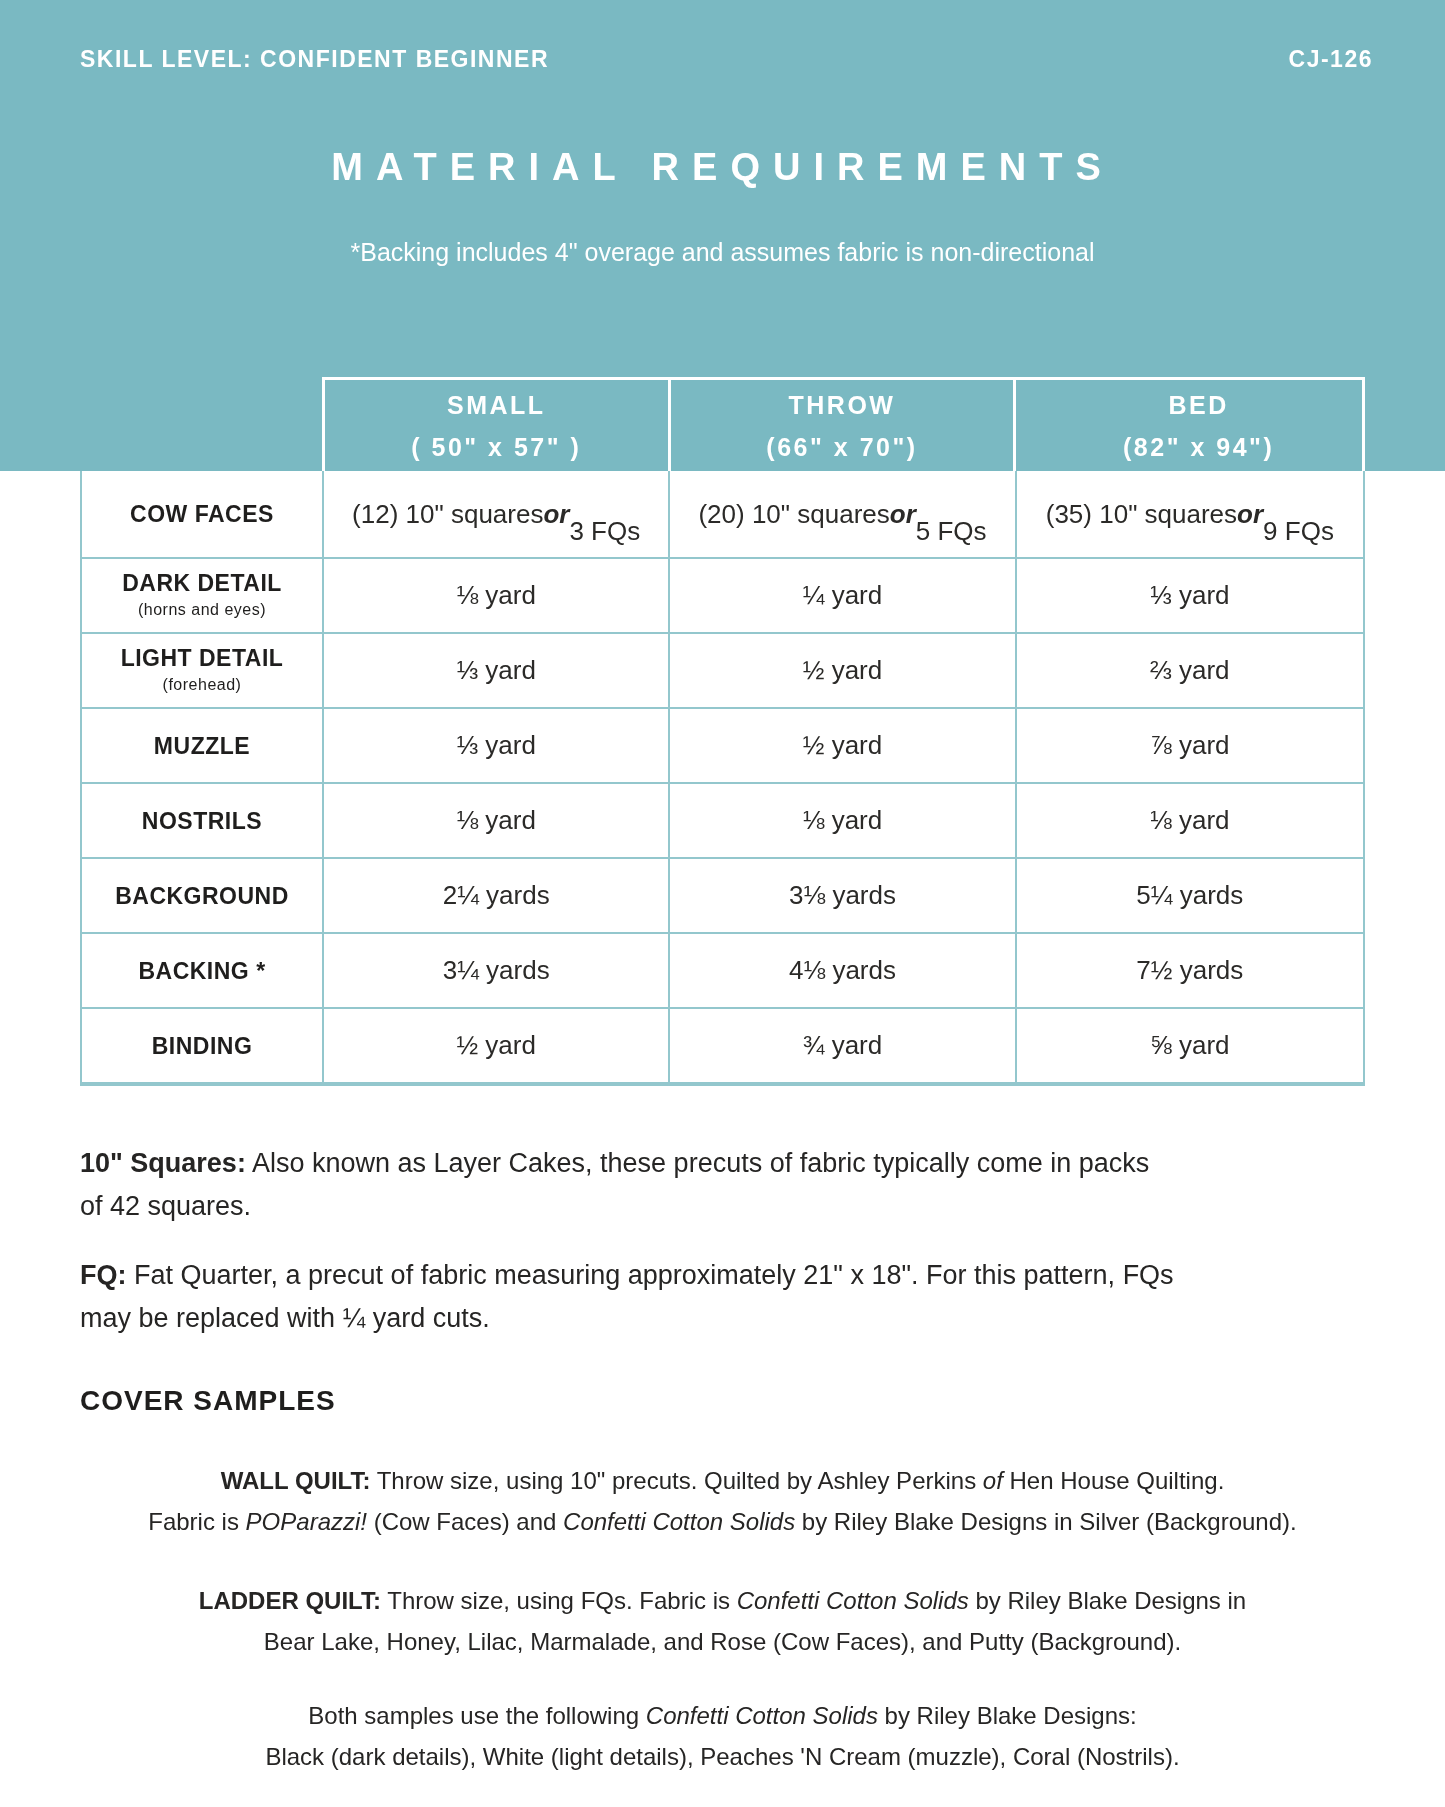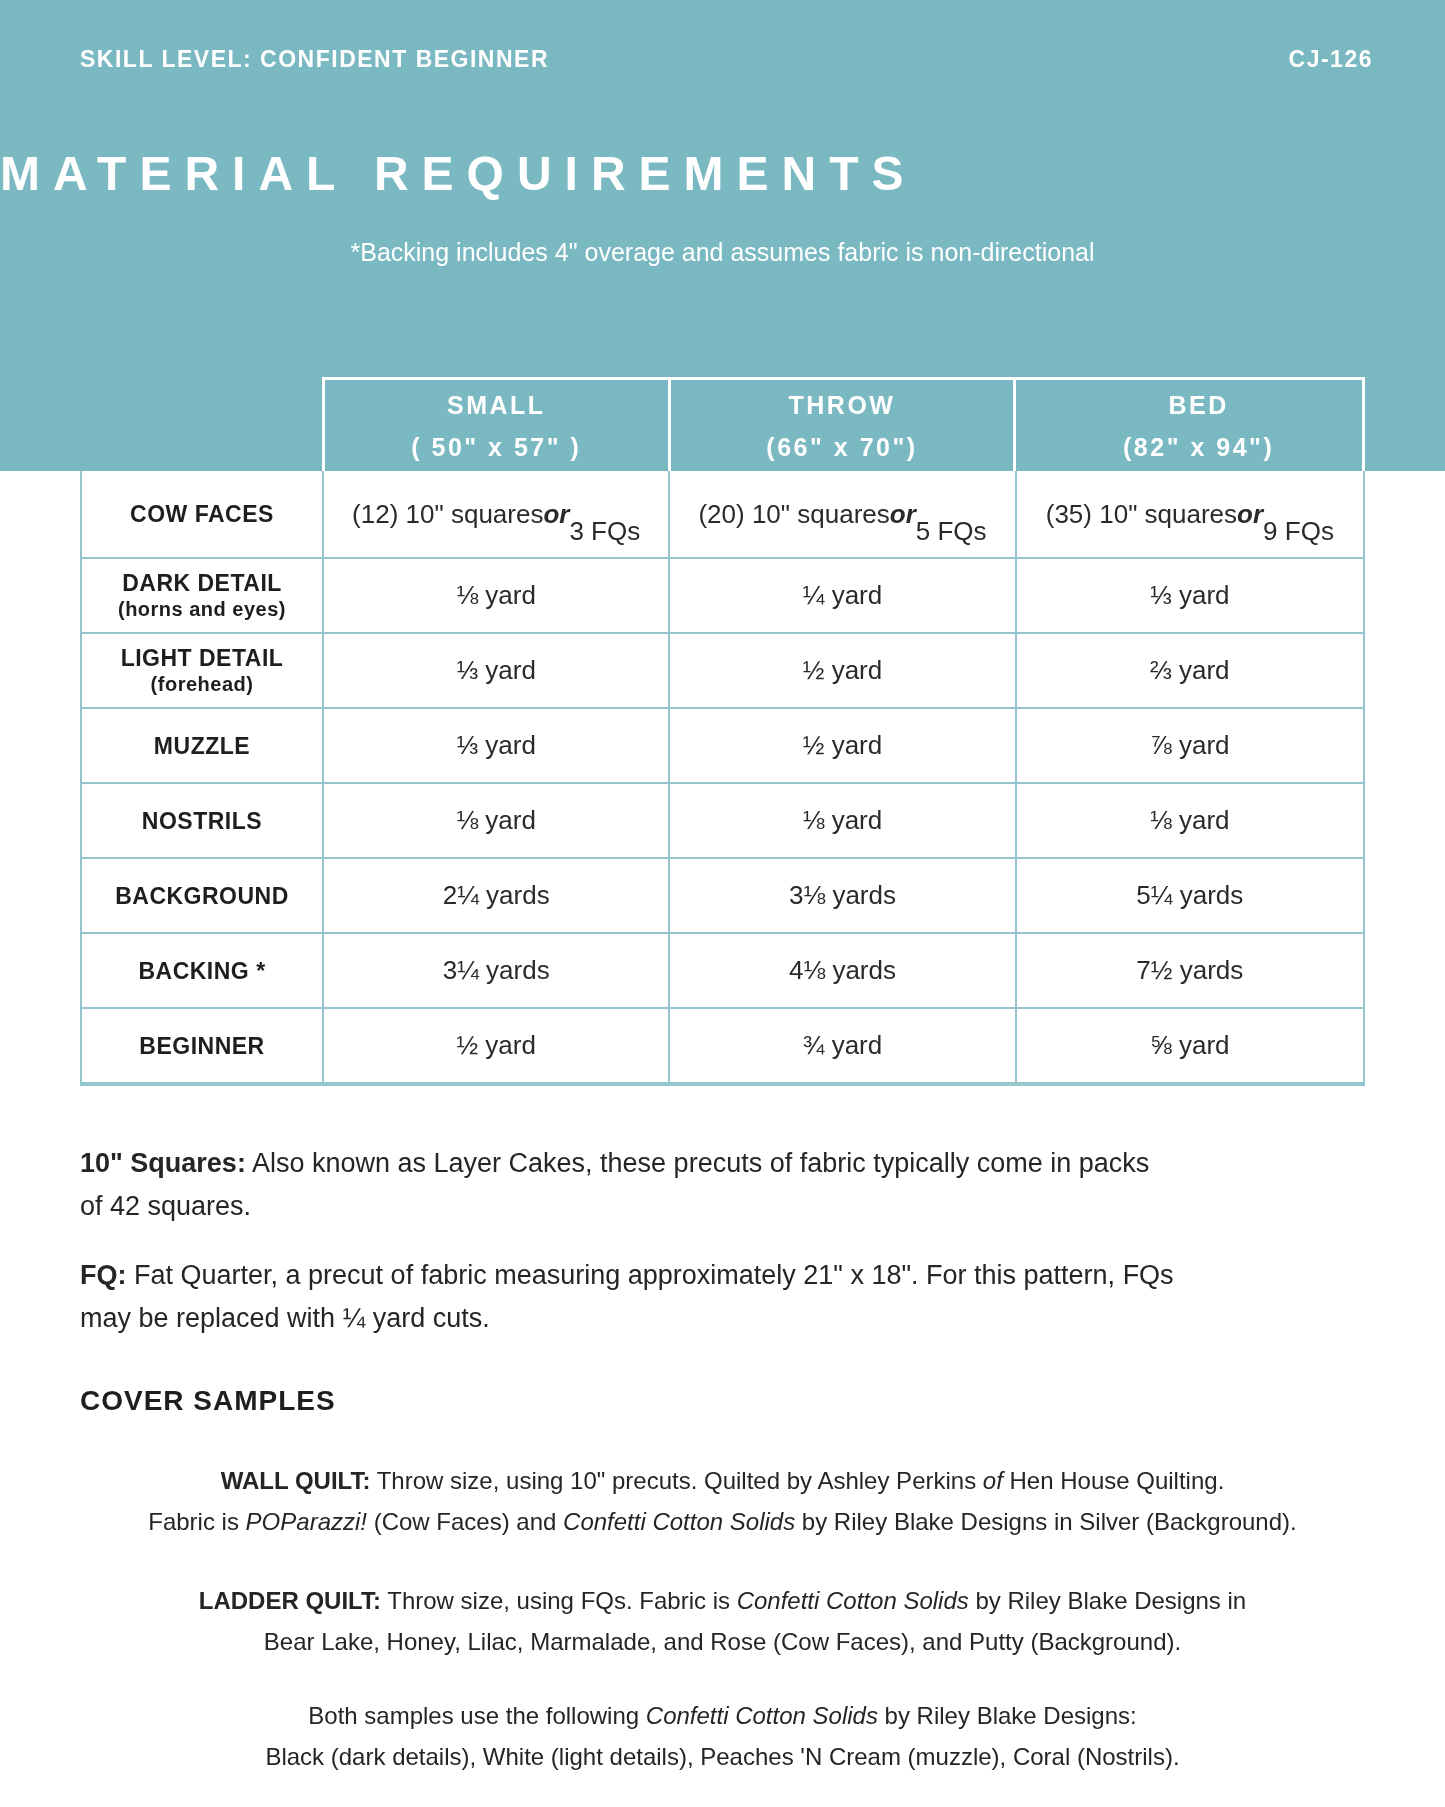--- a/index.html
+++ b/index.html
@@ -4,22 +4,22 @@
 <style>
   * { margin:0; padding:0; box-sizing:border-box; }
   html,body { background:#ffffff; }
   body { font-family:"Liberation Sans","DejaVu Sans",sans-serif; color:#2b2a28; }
   .page { position:relative; width:1445px; height:1807px; background:#ffffff; overflow:hidden; }
 
   
   .hero { position:absolute; top:0; left:0; width:1445px; height:471px; background:#7ab9c2; color:#ffffff; }
   .hero-skill { position:absolute; top:46px; left:80px; font-size:23px; font-weight:700; letter-spacing:1.5px; }
   .hero-code  { position:absolute; top:46px; right:72px; font-size:23px; font-weight:700; letter-spacing:1.5px; }
-  .hero-title { position:absolute; top:146px; left:0; width:100%; 
-                font-size:48px; font-weight:700; letter-spacing:13px; }
+  .hero-title { position:absolute; top:146px; left:0; width:100%; text-align:center;
+                font-size:38px; font-weight:700; letter-spacing:13px; }
   .hero-note  { position:absolute; top:238px; left:0; width:100%; text-align:center;
                 font-size:25px; font-weight:400; }
 
   
   .header-row { position:absolute; left:322px; top:377px; width:1043px; height:94px;
                 display:grid; grid-template-columns:1fr 1fr 1fr;
                 border:3px solid #ffffff; border-bottom:none; }
   .header-cell { display:flex; flex-direction:column; justify-content:center; align-items:center;
                  text-align:center; color:#ffffff; font-weight:700; font-size:25px;
                  letter-spacing:2.5px; line-height:34px; border-right:3px solid #ffffff;gap:8px; }
@@ -29,21 +29,21 @@
   .req-table { position:absolute; top:471px; left:80px; width:1285px;
                background:#ffffff;
                border-left:2px solid #93c7cd; border-right:2px solid #93c7cd;
                border-bottom:4px solid #93c7cd; }
   .t-row { display:grid; grid-template-columns:242px 1fr 1fr 1fr; border-bottom:2px solid #93c7cd; }
   .t-row:last-child { border-bottom:none; }
   .t-label { display:flex; flex-direction:column; justify-content:center; align-items:center;
              text-align:right; font-weight:700; font-size:23px; letter-spacing:.5px;
              color:#1f1e1d; padding:10px 8px; min-height:73px; border-right:2px solid #93c7cd;
              line-height:28px; }
-  .t-sub { font-size:20px; font-weight:700; line-height:25px; }
+  .t-sub { font-size:16px; font-weight:400; line-height:25px; }
   .t-sub:empty { display:none; }
   .t-cell { display:flex; justify-content:center; align-items:center; text-align:center;
             font-size:26px; line-height:35px; color:#2b2a28; padding:8px 10px;
             border-right:2px solid #93c7cd; white-space:pre-line; }
   .t-cell:last-child { border-right:none; }
   .t-cell em { font-style:italic; font-weight:700; }
 
   
   .notes { position:absolute; top:1097px; left:80px; width:1285px; }
   .note-p { margin-top:45px; font-size:27px; line-height:43px; color:#262524; }
@@ -155,21 +155,21 @@
         <span>BACKING *</span>
 
       </div>
       <div class="t-cell">3¼ yards</div>
       <div class="t-cell">4⅛ yards</div>
       <div class="t-cell">7½ yards</div>
     </div>
 
     <div class="t-row">
       <div class="t-label">
-        <span>BEGINNER</span>
+        <span>BINDING</span>
 
       </div>
       <div class="t-cell">½ yard</div>
       <div class="t-cell">¾ yard</div>
       <div class="t-cell">⅝ yard</div>
     </div>
 
   </div>
 
   <div class="notes">

